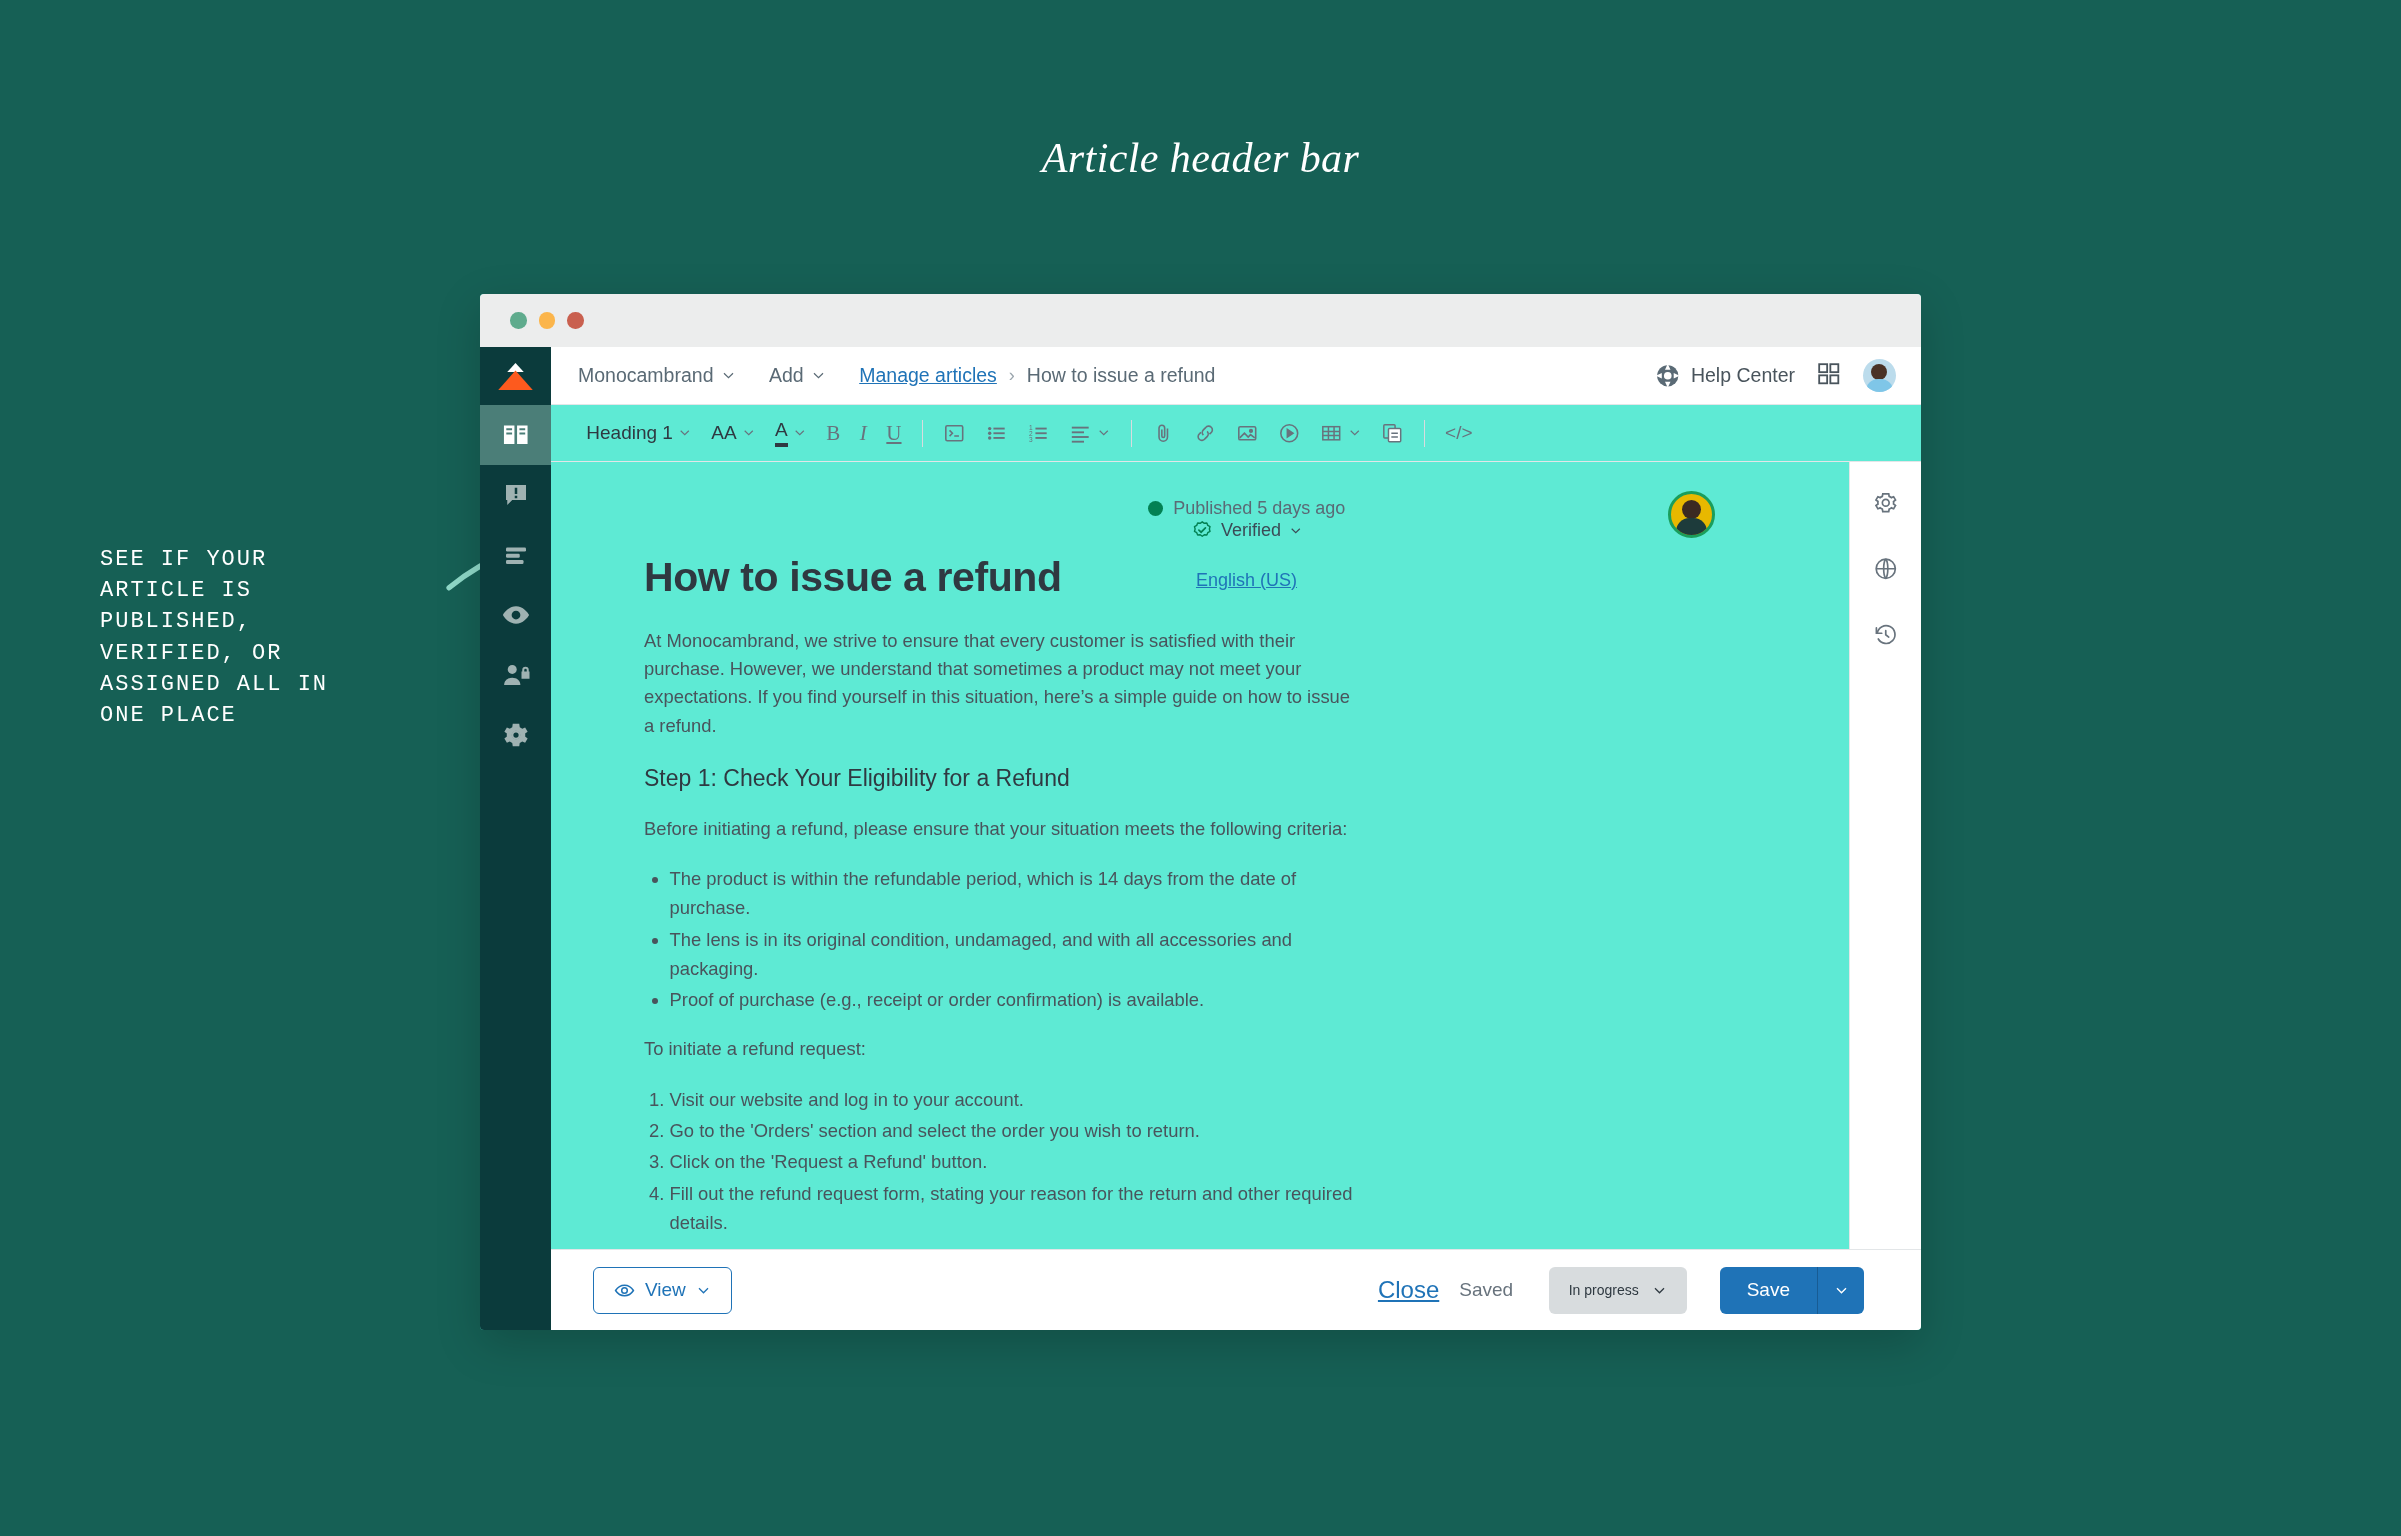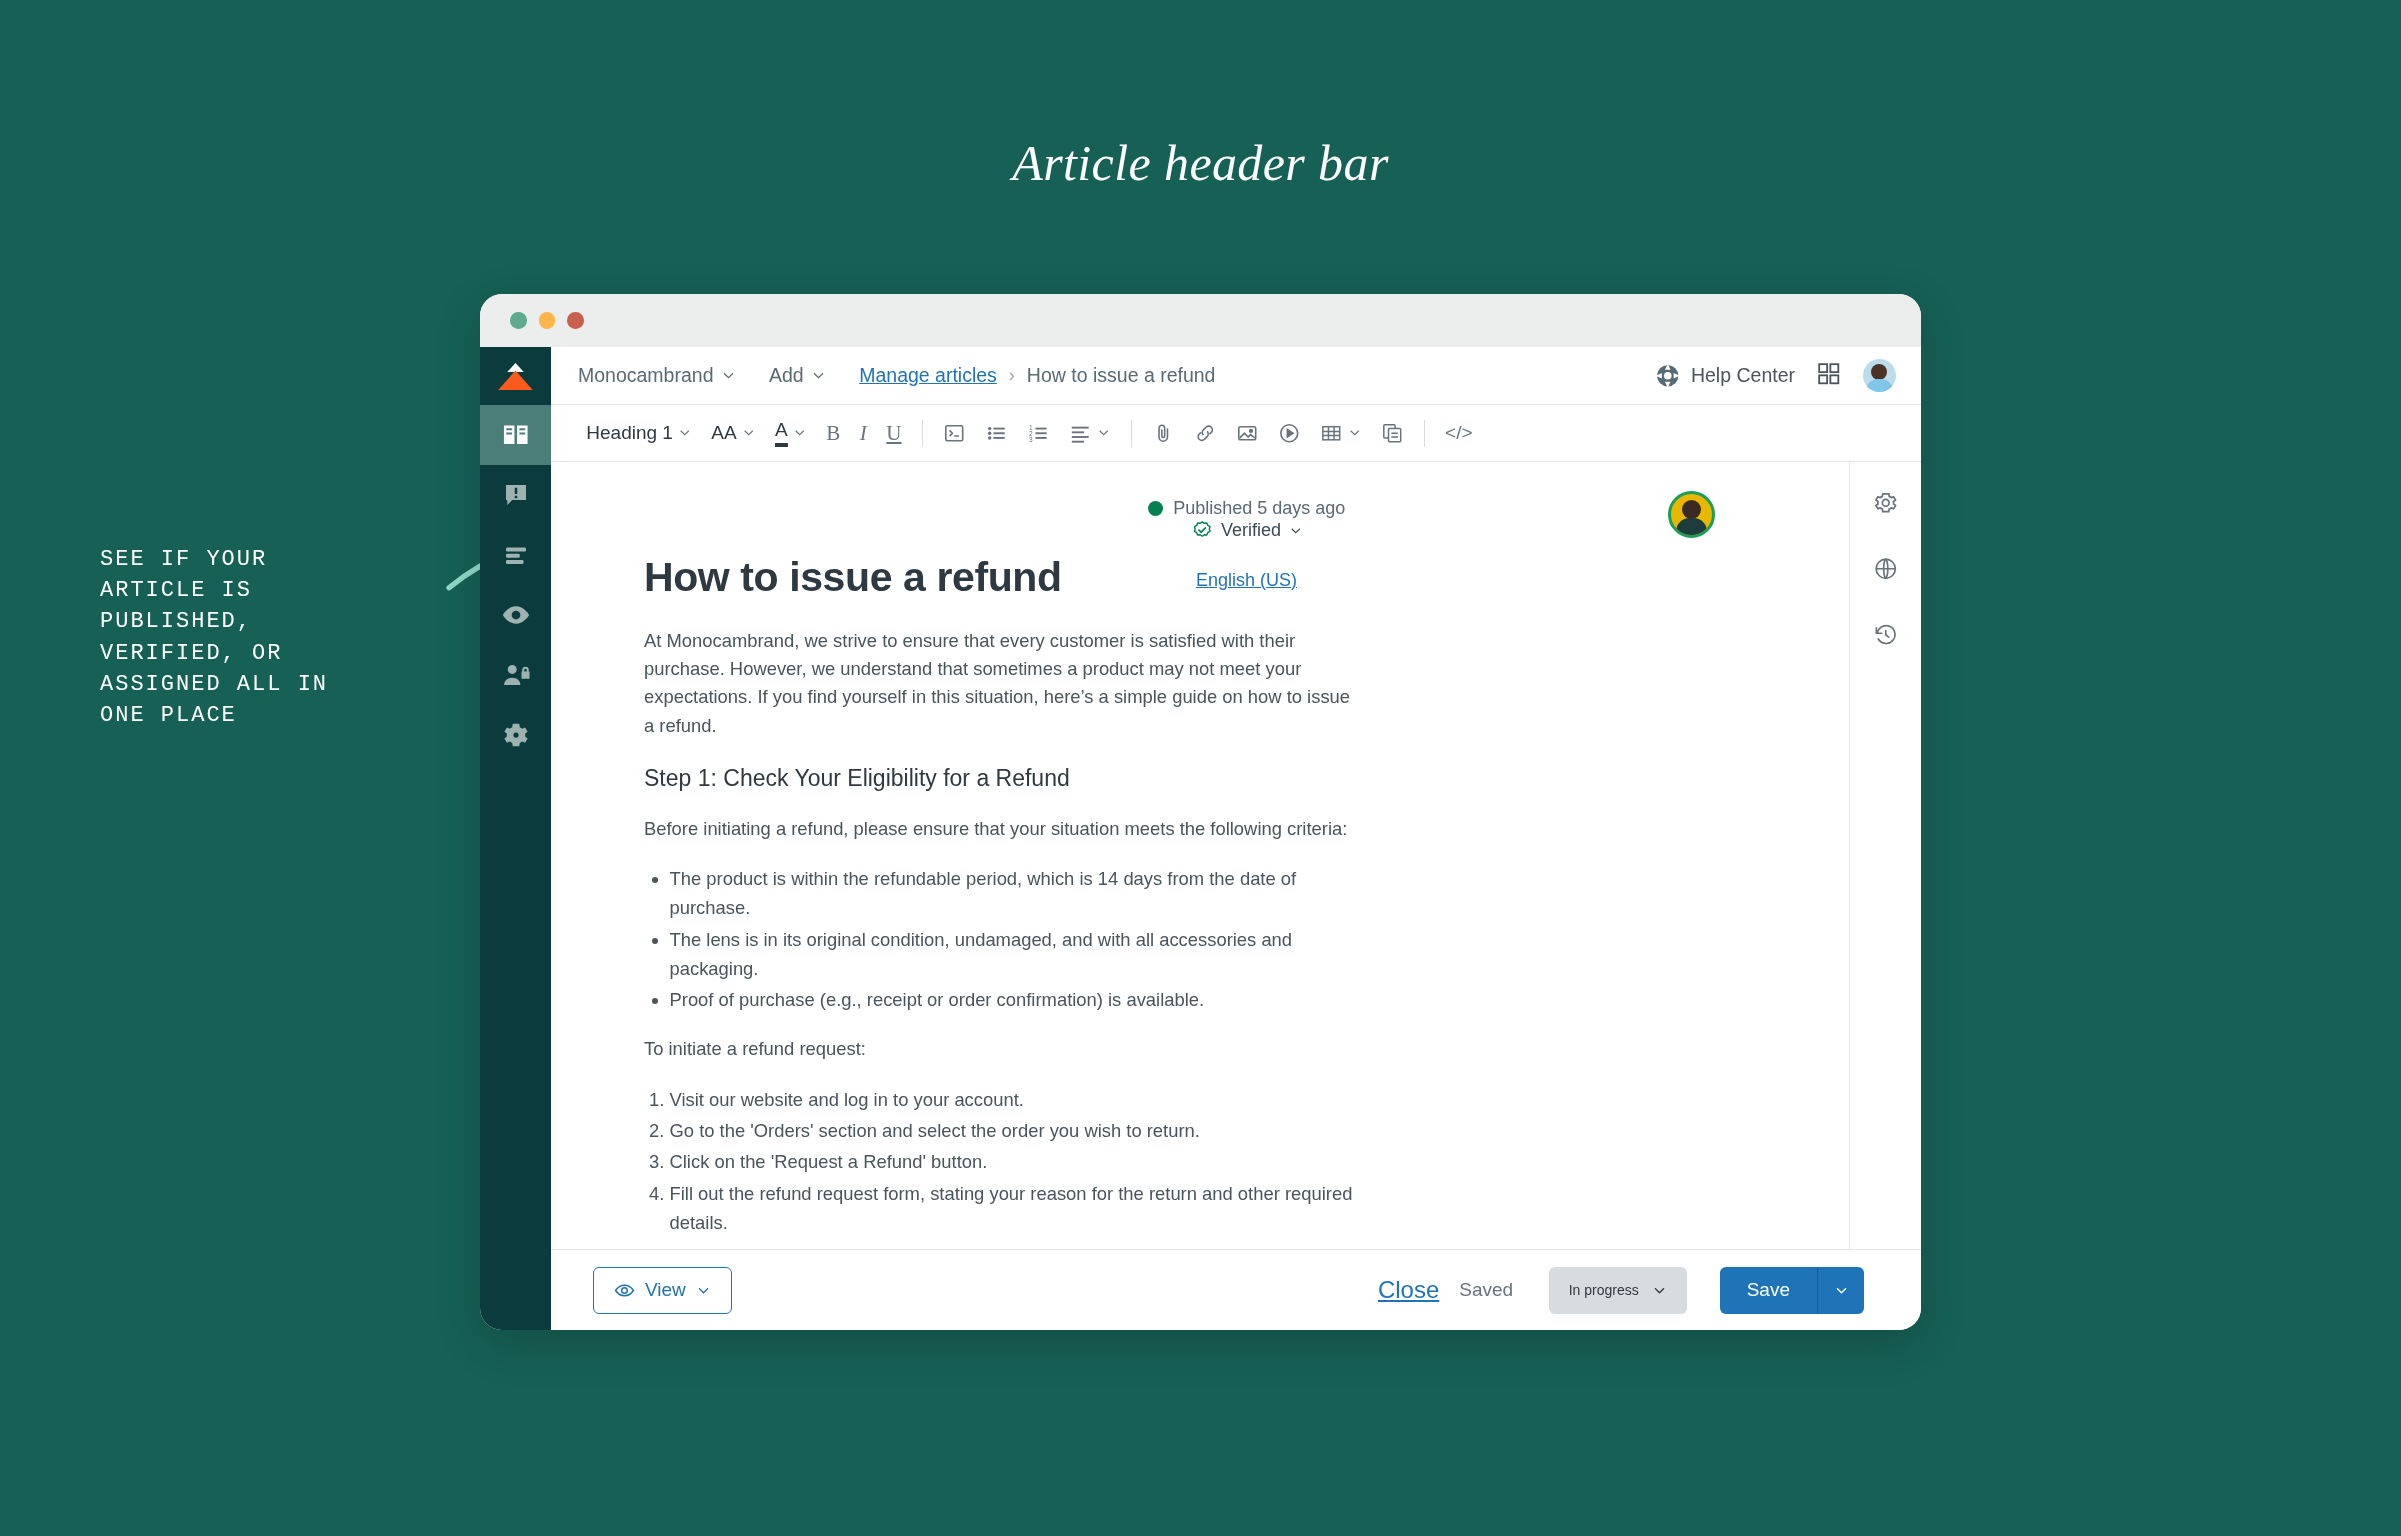--- a/index.html
+++ b/index.html
@@ -11,21 +11,21 @@
     position: relative;
   }
 
   
   .poster-title {
     position: absolute;
     top: 134px; left: 0; width: 100%;
     text-align: center;
     font-family: "Liberation Serif", serif;
     font-style: italic;
-    font-size: 50px;
+    font-size: 42px;
     color: #ffffff;
     letter-spacing: 0.4px;
   }
 
   
   .annotation {
     position: absolute;
     left: 100px; top: 544px;
     width: 300px;
     font-family: "Liberation Mono", monospace;
@@ -43,22 +43,22 @@
     left: 443px; top: 484px;
     width: 263px; height: 113px;
     pointer-events: none;
   }
 
   
   .window {
     position: absolute;
     left: 480px; top: 294px;
     width: 1441px; height: 1036px;
-    background: #ffffff;
-    border-radius: 22px;
+    background: #5eead4;
+    border-radius: 4px;
     box-shadow: 0 13.5px 45px rgba(0,0,0,0.18);
     overflow: hidden;
     display: flex;
     flex-direction: column;
   }
   .titlebar {
     height: 53px;
     background: #eceded;
     flex: 0 0 53px;
     display: flex;

